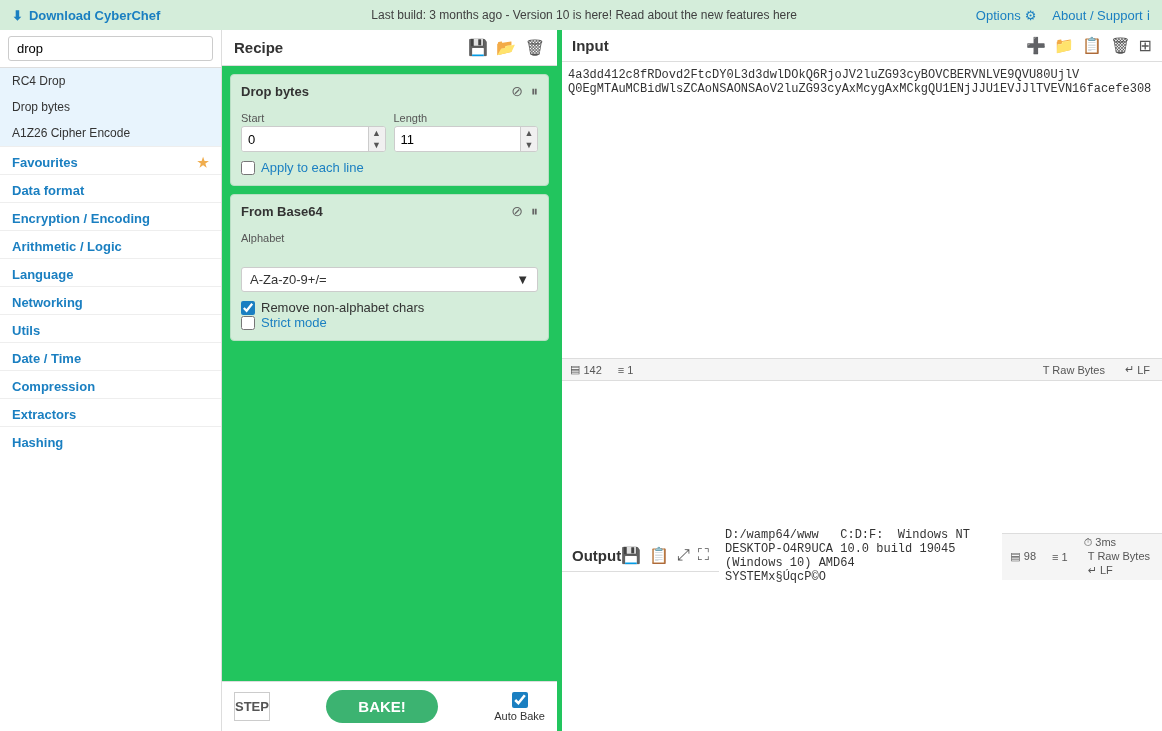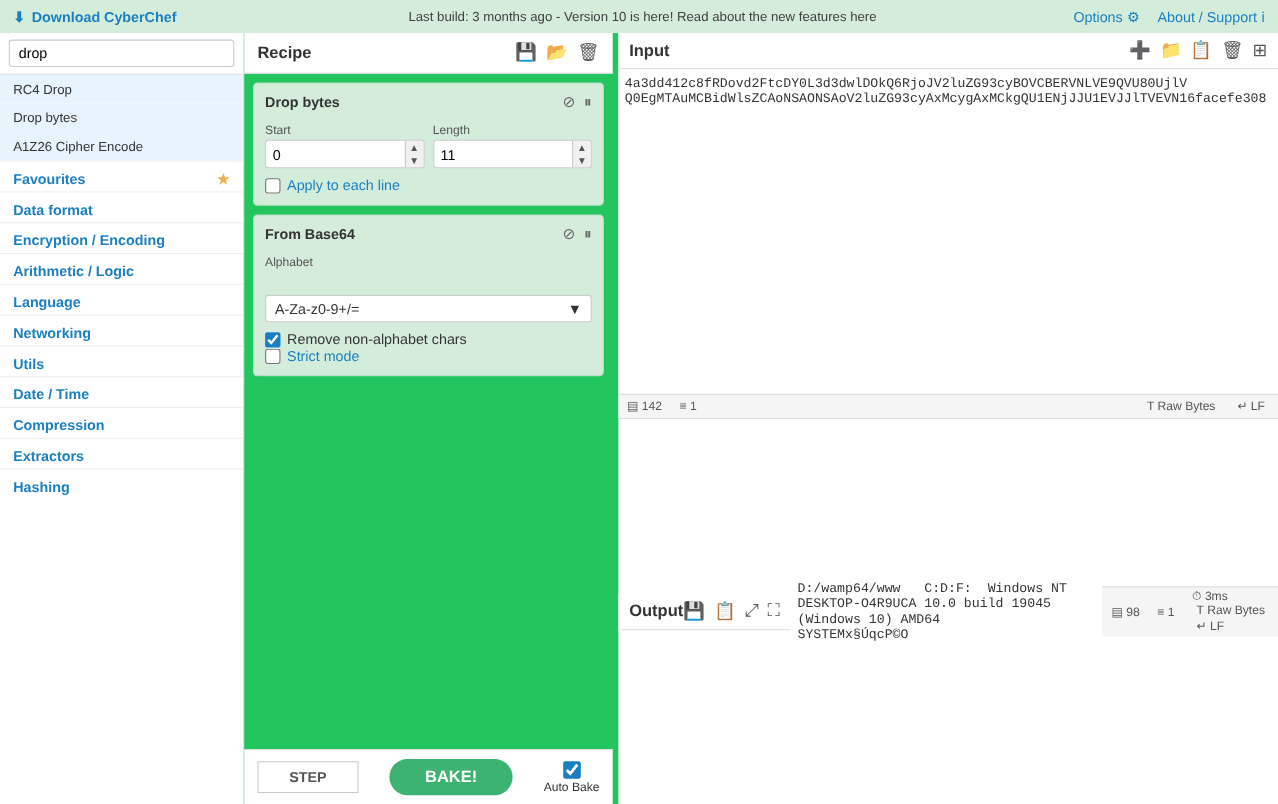--- a/index.html
+++ b/index.html
@@ -58,21 +58,21 @@
     .checkbox-row.checked label { color: #333; }
 
     .select-group { margin-bottom: 8px; }
     .select-label { font-size: 11px; color: #555; margin-bottom: 2px; }
     .select-field { display: flex; align-items: center; border: 1px solid #ccc; border-radius: 3px; background: #fff; padding: 4px 8px; cursor: pointer; justify-content: space-between; margin-top: 23px; }
     .select-field span { font-size: 13px; color: #333; }
     .select-arrow { color: #555; font-size: 11px; }
 
     
     .recipe-footer { display: flex; align-items: center; justify-content: space-between; padding: 8px 12px; border-top: 1px solid #ddd; background: #fff; }
-    .step-btn { background: #fff; border: 1px solid #ccc; border-radius: 0; padding: 6px 28px; font-size: 13px; font-weight: 600; color: #555; cursor: pointer; }
+    .step-btn { background: #fff; border: 1px solid #ccc; border-radius: 0; padding: 6px 0; font-size: 13px; font-weight: 600; color: #555; cursor: pointer; }
     .bake-btn { background: #3cb371; border: none; border-radius: 20px; padding: 8px 32px; font-size: 15px; font-weight: 700; color: #fff; cursor: pointer; }
     .auto-bake-group { display: flex; flex-direction: column; align-items: center; gap: 2px; }
     .auto-bake-group label { font-size: 11px; color: #333; }
 
     
     .right-panels { flex: 1; display: flex; flex-direction: column; overflow: hidden; }
     .io-panel { flex: 1; display: flex; flex-direction: column; border-bottom: 1px solid #ddd; overflow: hidden; }
     .io-panel-header { display: flex; align-items: center; justify-content: space-between; padding: 6px 10px; border-bottom: 1px solid #ddd; background: #fff; }
     .io-panel-title { font-weight: 700; font-size: 15px; color: #333; }
     .io-panel-icons { display: flex; gap: 8px; color: #555; }

